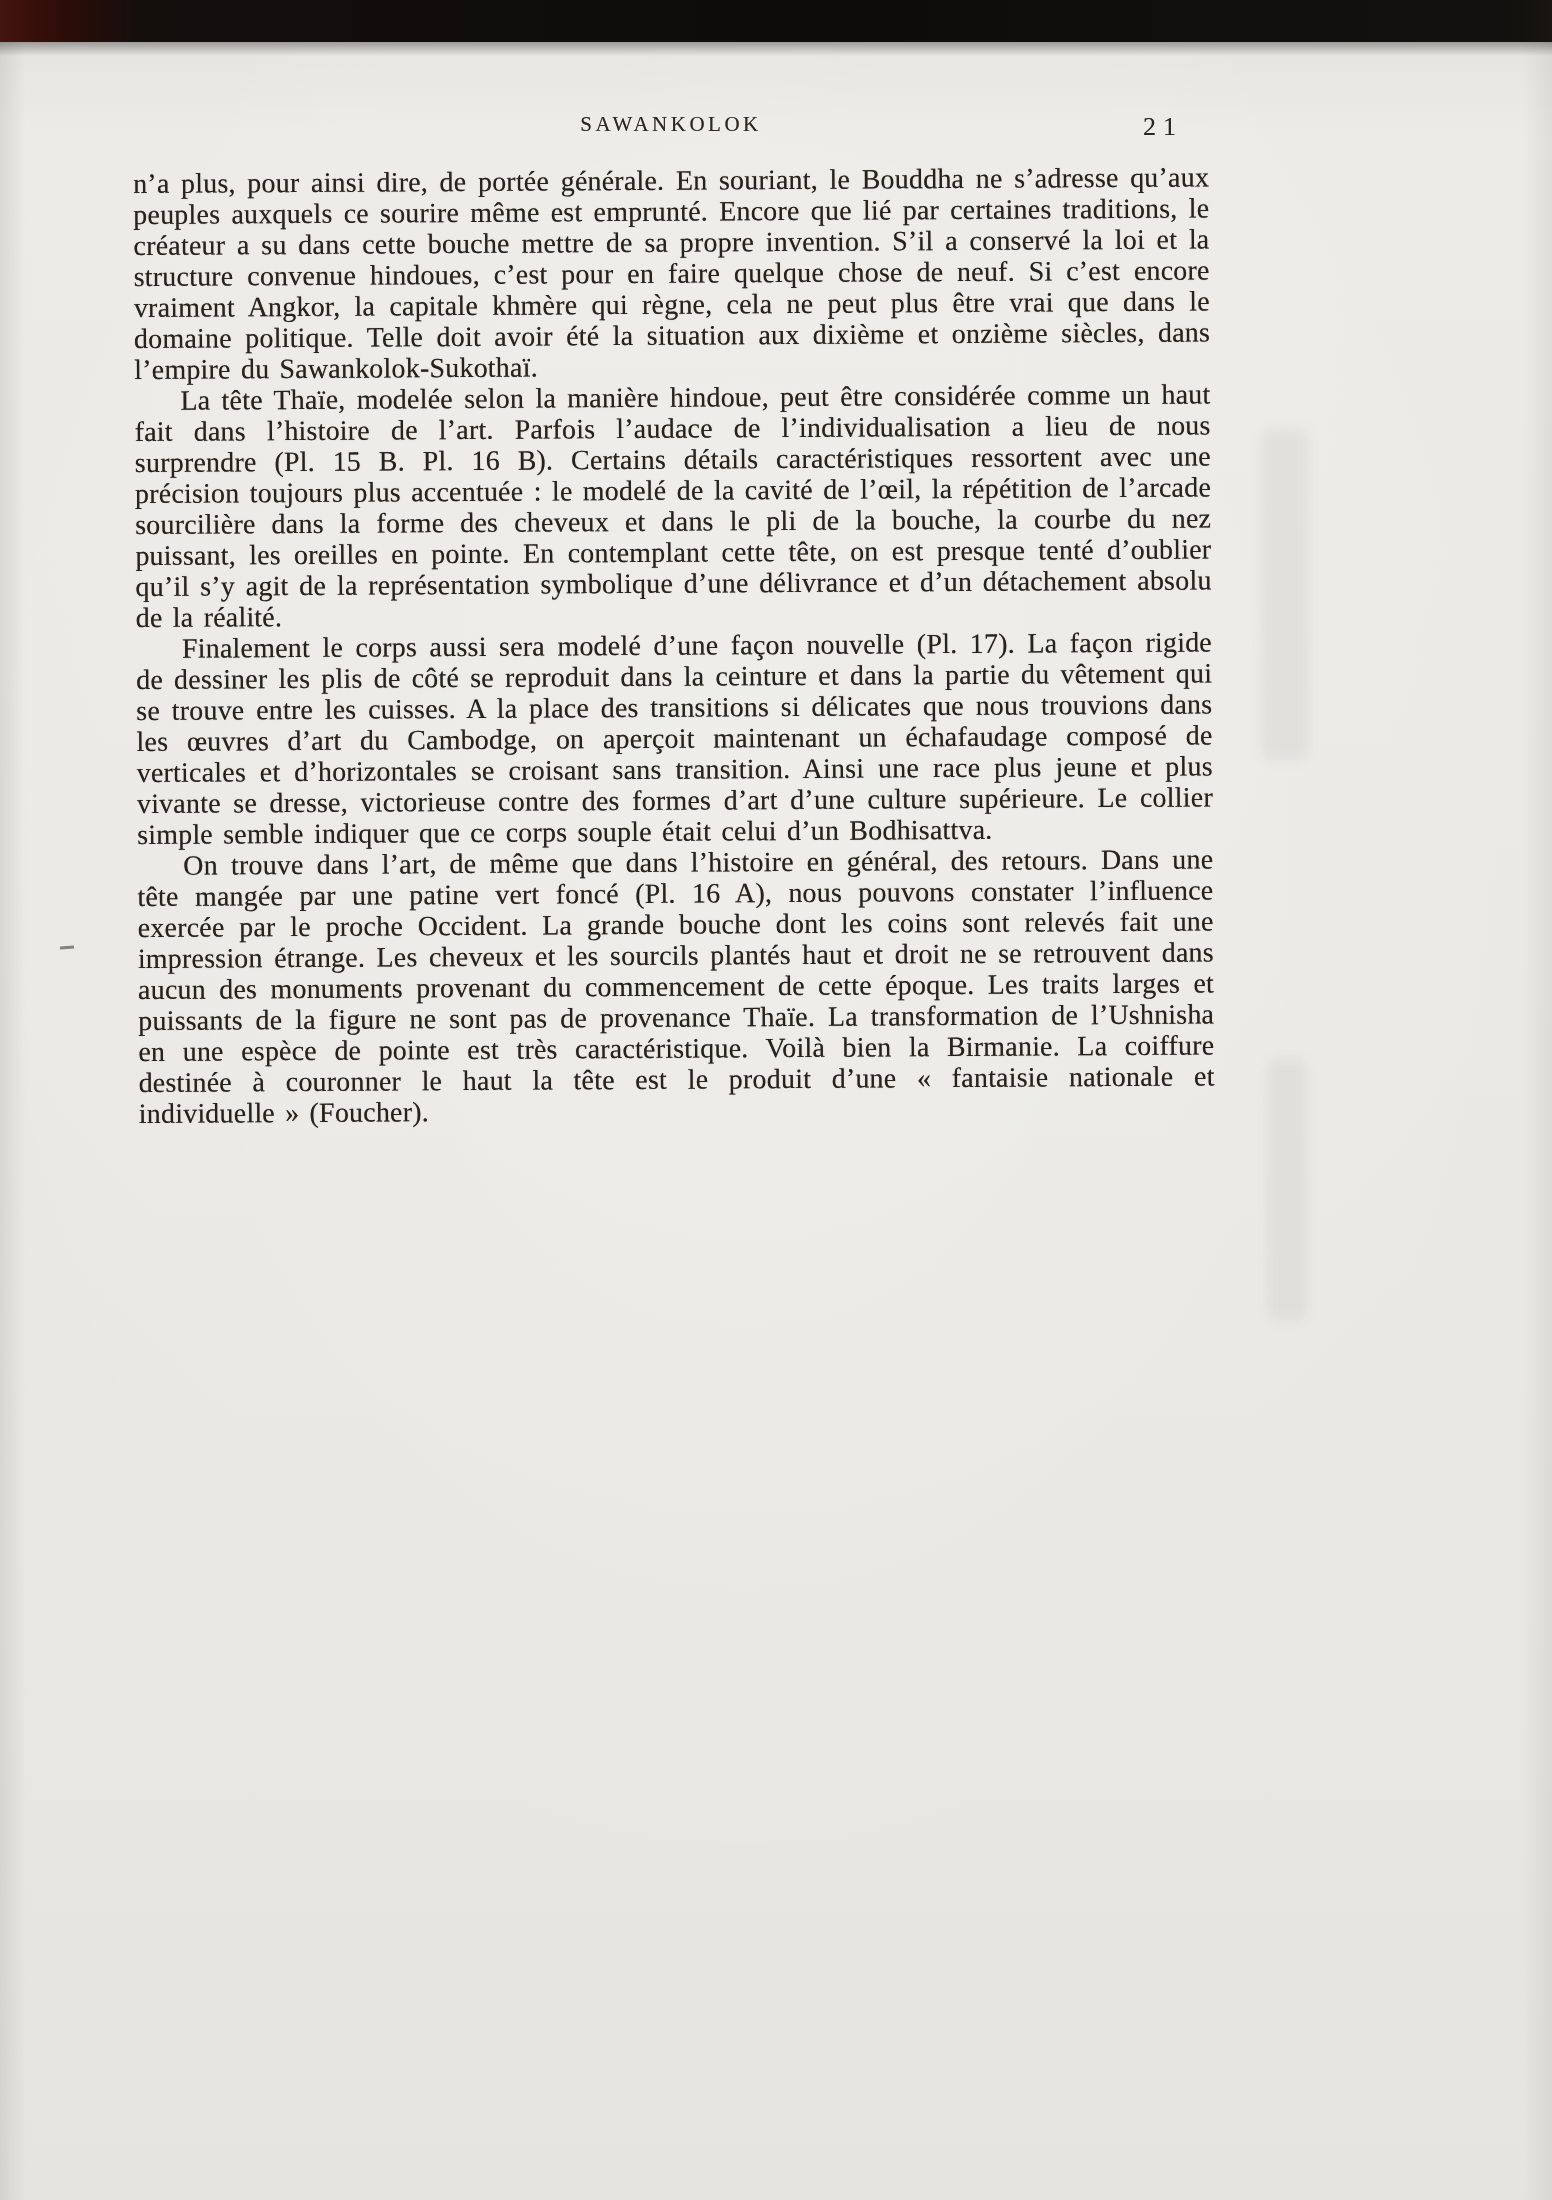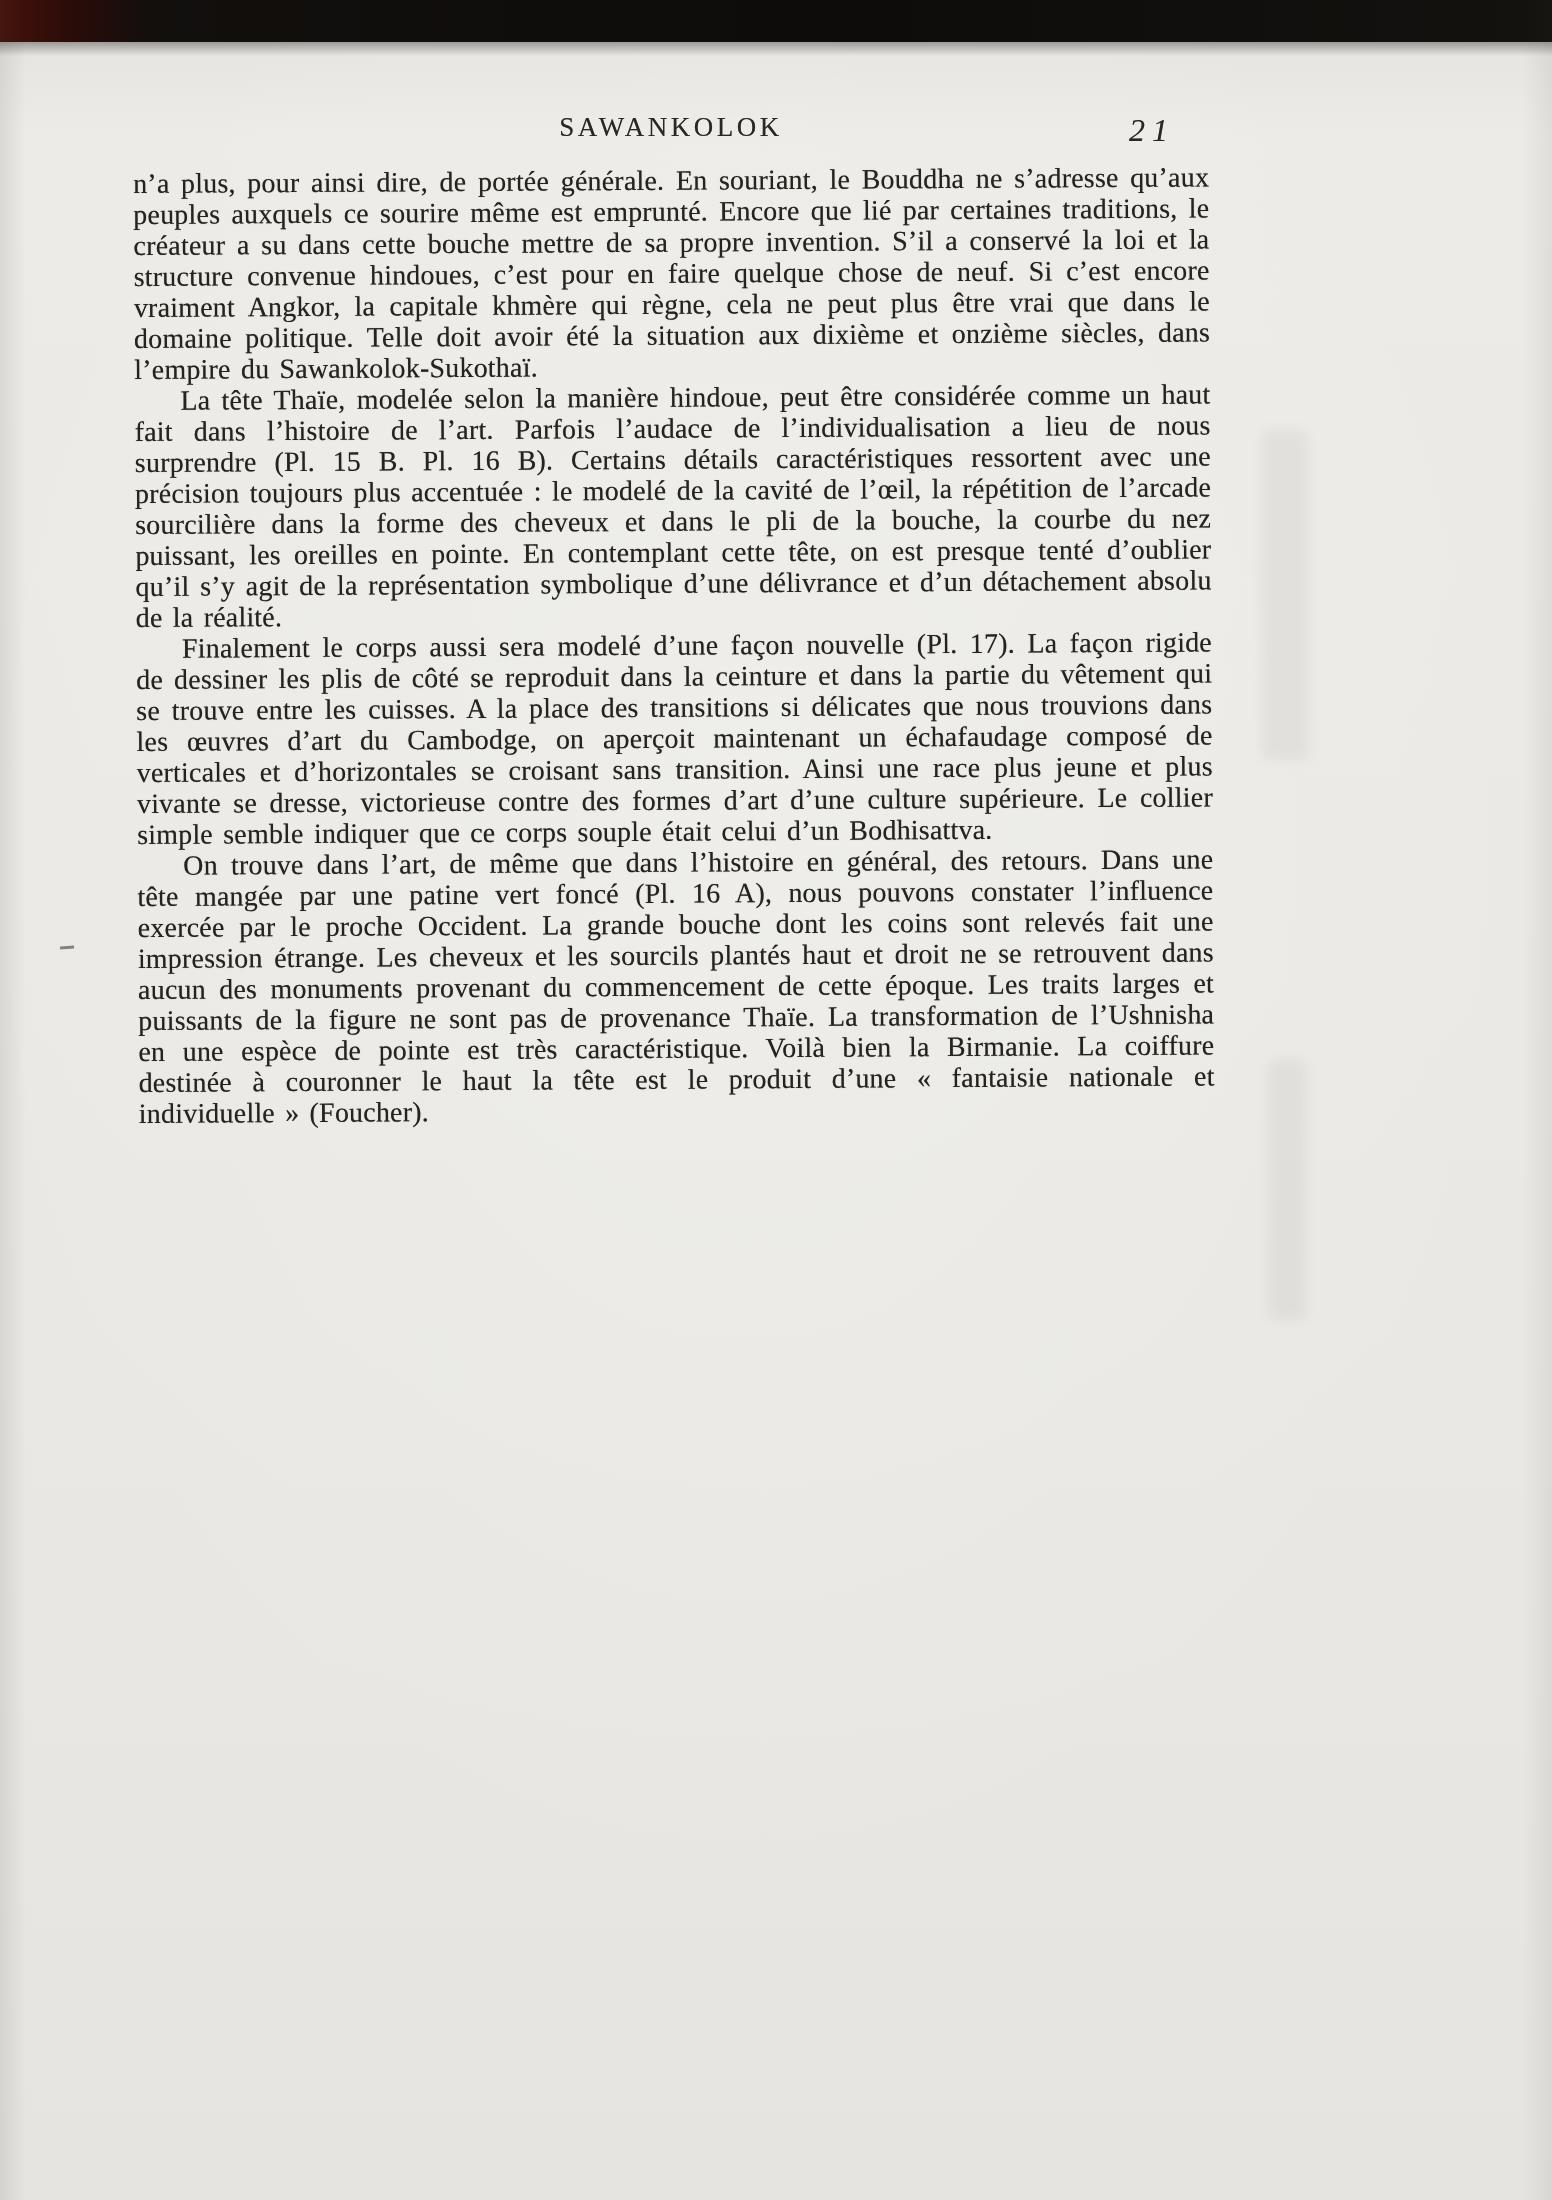--- a/index.html
+++ b/index.html
@@ -64,34 +64,33 @@
 
   
   .running-head {
     position: absolute;
     top: 112px;
     left: 133px;
     width: 1076px;
     text-align: center;
   }
   .head-title {
-    font-size: 27px;
+    font-size: 21px;
     letter-spacing: 3.5px;
     color: #2b2822;
     text-shadow: 0 0 0.6px rgba(43,40,34,0.5);
   }
   .page-num {
     position: absolute;
-    right: 34px;
+    right: 26px;
     top: 0;
-    font-size: 32px;
+    font-size: 26px;
     letter-spacing: 7px;
     color: #2b2822;
     text-shadow: 0 0 0.6px rgba(43,40,34,0.5);
-    font-style: italic;
   }
 
   
   .text-block {
     position: absolute;
     top: 168px;
     left: 133px;
     width: 1076px;
     transform: rotate(-0.35deg);
     transform-origin: 0 0;

